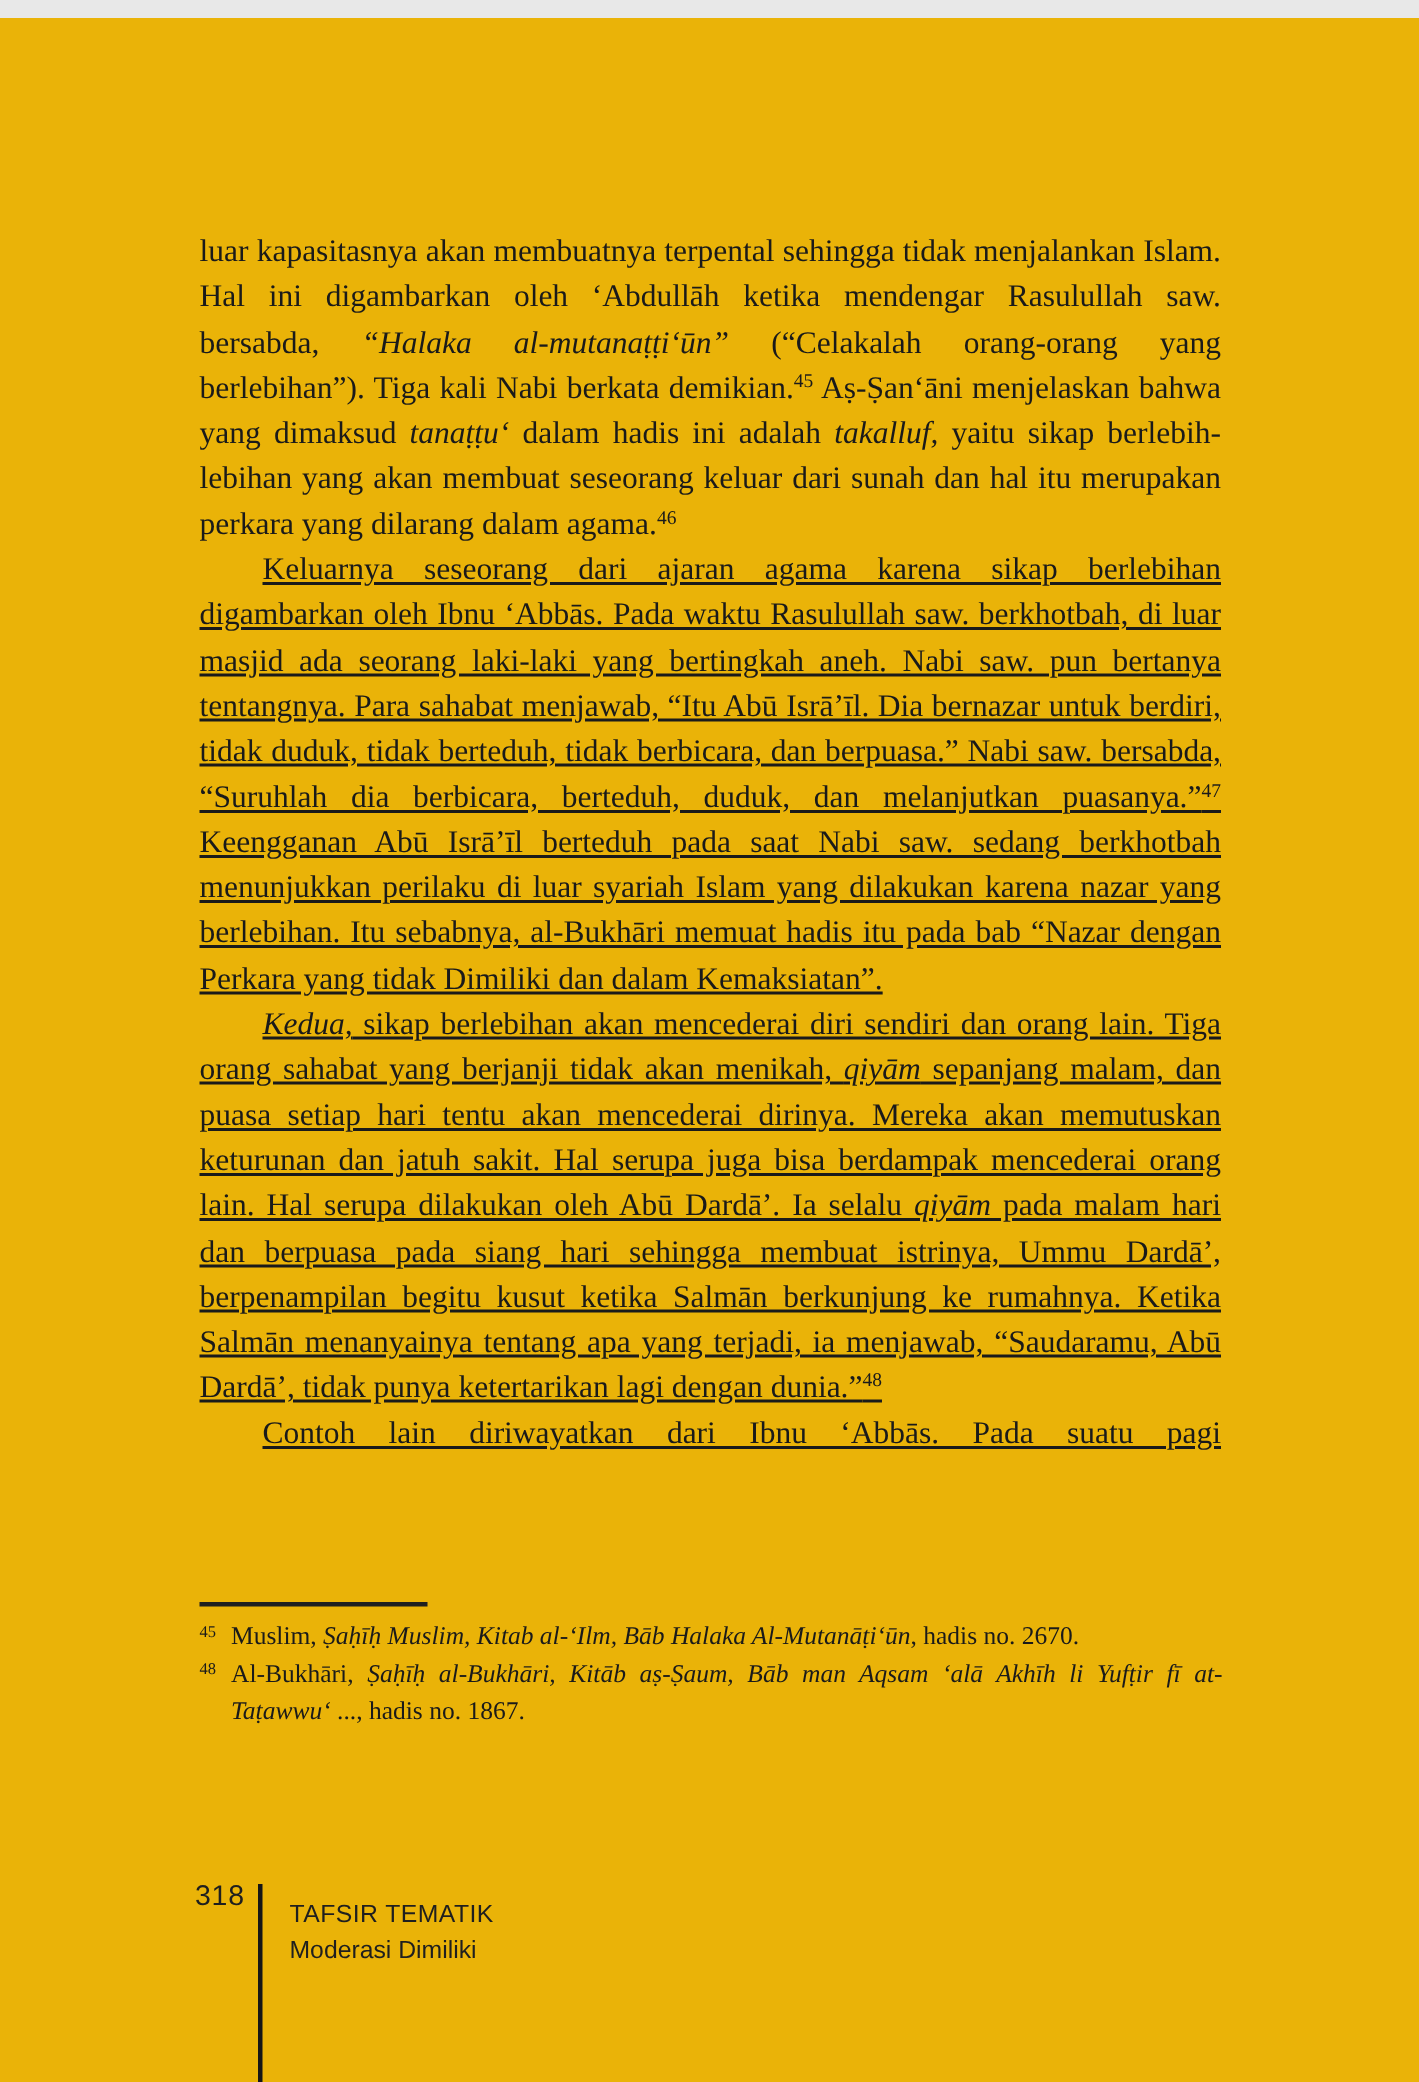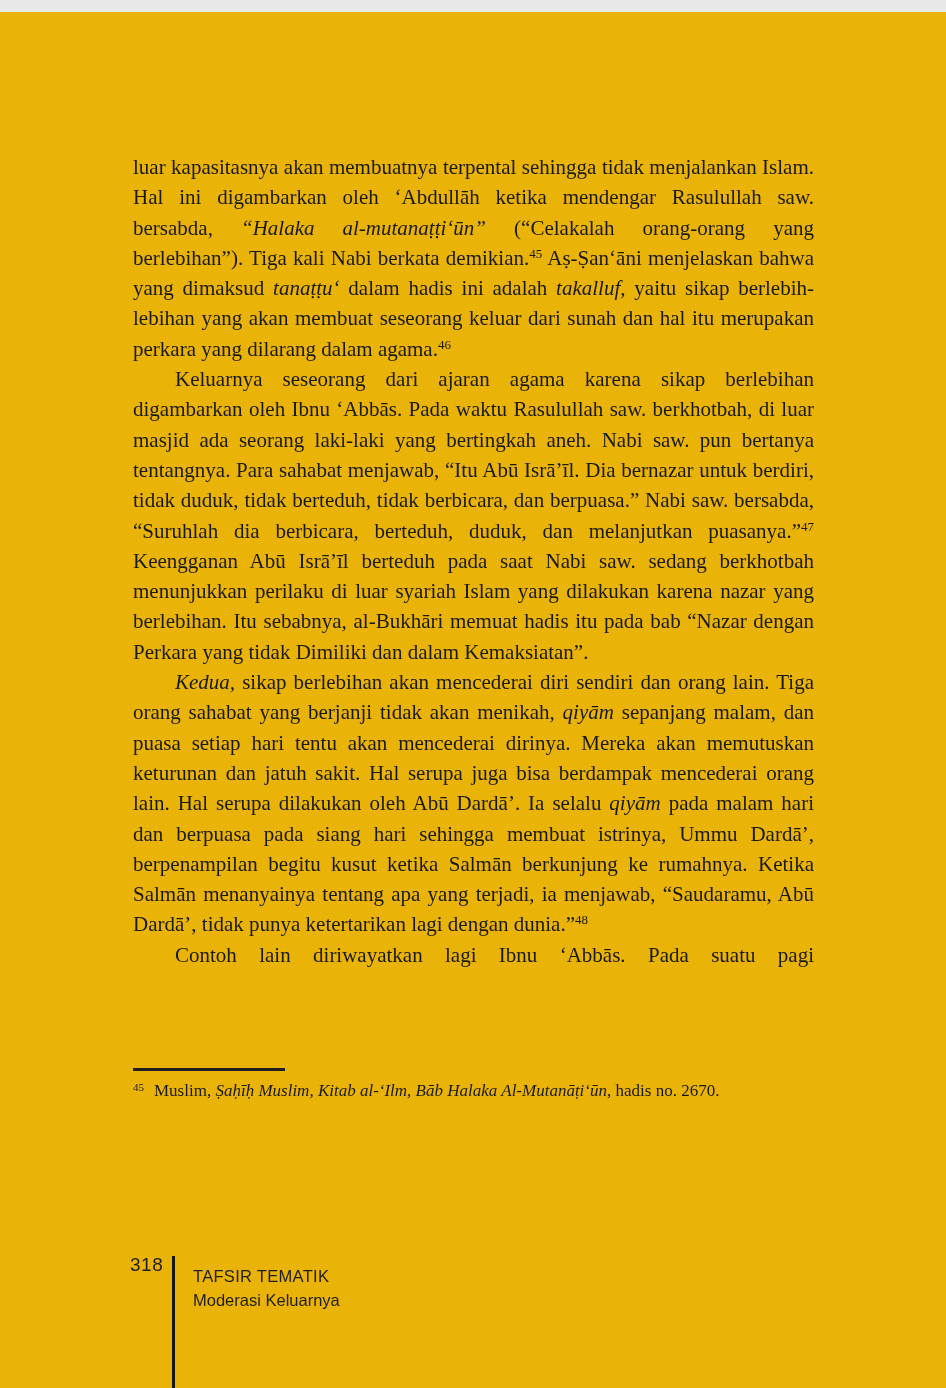--- a/index.html
+++ b/index.html
@@ -16,21 +16,21 @@
   .body-text {
     position: absolute;
     left: 133px;
     top: 140px;
     width: 681px;
     font-size: 21px;
     line-height: 30.3px;
     text-align: justify;
   }
   .body-text p { margin: 0; padding: 0; }
-  .body-text p.indent { text-indent: 42px; }
+  .body-text p.indent { text-indent: 42px; text-decoration: underline; }
   .body-text p.jlast { text-align-last: justify; }
   .body-text i { font-style: italic; }
   .fn-ref {
     font-size: 13px;
     line-height: 0;
     position: relative;
     top: -7px;
     vertical-align: baseline;
   }
   .fn-sep {
@@ -91,31 +91,32 @@
 </style>
 </head>
 <body>
 
 <div class="page">
 
   <main class="body-text" id="paragraphs">
       <p class=""><span>luar kapasitasnya akan membuatnya terpental sehingga tidak menjalankan Islam. Hal ini digambarkan oleh ‘Abdullāh ketika mendengar Rasulullah saw. bersabda, </span><i>“Halaka al-mutanaṭṭi‘ūn”</i><span> (“Celakalah orang-orang yang berlebihan”). Tiga kali Nabi berkata demikian.</span><sup class="fn-ref">45</sup><span> Aṣ-Ṣan‘āni menjelaskan bahwa yang dimaksud </span><i>tanaṭṭu‘</i><span> dalam hadis ini adalah </span><i>takalluf,</i><span> yaitu sikap berlebih-lebihan yang akan membuat seseorang keluar dari sunah dan hal itu merupakan perkara yang dilarang dalam agama.</span><sup class="fn-ref">46</sup></p>
       <p class="indent"><span>Keluarnya seseorang dari ajaran agama karena sikap berlebihan digambarkan oleh Ibnu ‘Abbās. Pada waktu Rasulullah saw. berkhotbah, di luar masjid ada seorang laki-laki yang bertingkah aneh. Nabi saw. pun bertanya tentangnya. Para sahabat menjawab, “Itu Abū Isrā’īl. Dia bernazar untuk berdiri, tidak duduk, tidak berteduh, tidak berbicara, dan berpuasa.” Nabi saw. bersabda, “Suruhlah dia berbicara, berteduh, duduk, dan melanjutkan puasanya.”</span><sup class="fn-ref">47</sup><span> Keengganan Abū Isrā’īl berteduh pada saat Nabi saw. sedang berkhotbah menunjukkan perilaku di luar syariah Islam yang dilakukan karena nazar yang berlebihan. Itu sebabnya, al-Bukhāri memuat hadis itu pada bab “Nazar dengan Perkara yang tidak Dimiliki dan dalam Kemaksiatan”.</span></p>
       <p class="indent"><i>Kedua,</i><span> sikap berlebihan akan mencederai diri sendiri dan orang lain. Tiga orang sahabat yang berjanji tidak akan menikah, </span><i>qiyām</i><span> sepanjang malam, dan puasa setiap hari tentu akan mencederai dirinya. Mereka akan memutuskan keturunan dan jatuh sakit. Hal serupa juga bisa berdampak mencederai orang lain. Hal serupa dilakukan oleh Abū Dardā’. Ia selalu </span><i>qiyām</i><span> pada malam hari dan berpuasa pada siang hari sehingga membuat istrinya, Ummu Dardā’, berpenampilan begitu kusut ketika Salmān berkunjung ke rumahnya. Ketika Salmān menanyainya tentang apa yang terjadi, ia menjawab, “Saudaramu, Abū Dardā’, tidak punya ketertarikan lagi dengan dunia.”</span><sup class="fn-ref">48</sup></p>
-      <p class="indent jlast"><span>Contoh lain diriwayatkan lagi Ibnu ‘Abbās. Pada suatu pagi</span></p>
+      <p class="indent jlast"><span>Contoh lain diriwayatkan dari Ibnu ‘Abbās. Pada suatu pagi</span></p>
     </main>
 
   <div class="fn-sep"></div>
 
   <section class="footnotes" id="footnotes">
       <div class="footnote"><sup class="fn-num">45</sup><span>Muslim, </span><i>Ṣaḥīḥ Muslim, Kitab al-‘Ilm, Bāb Halaka Al-Mutanāṭi‘ūn</i><span>, hadis no. 2670.</span></div>
+      <div class="footnote"><sup class="fn-num">48</sup><span>Al-Bukhāri, </span><i>Ṣaḥīḥ al-Bukhāri, Kitāb aṣ-Ṣaum, Bāb man Aqsam ‘alā Akhīh li Yufṭir fī at-Taṭawwu‘</i><span> ..., hadis no. 1867.</span></div>
     </section>
 
   <footer class="page-footer">
     <span class="page-num">318</span>
     <div class="footer-rule"></div>
     <div class="footer-titles">
       <div class="book-title">TAFSIR TEMATIK</div>
-      <div class="book-subtitle">Moderasi Keluarnya</div>
+      <div class="book-subtitle">Moderasi Dimiliki</div>
     </div>
   </footer>
 
 </div>
 
 </body></html>

